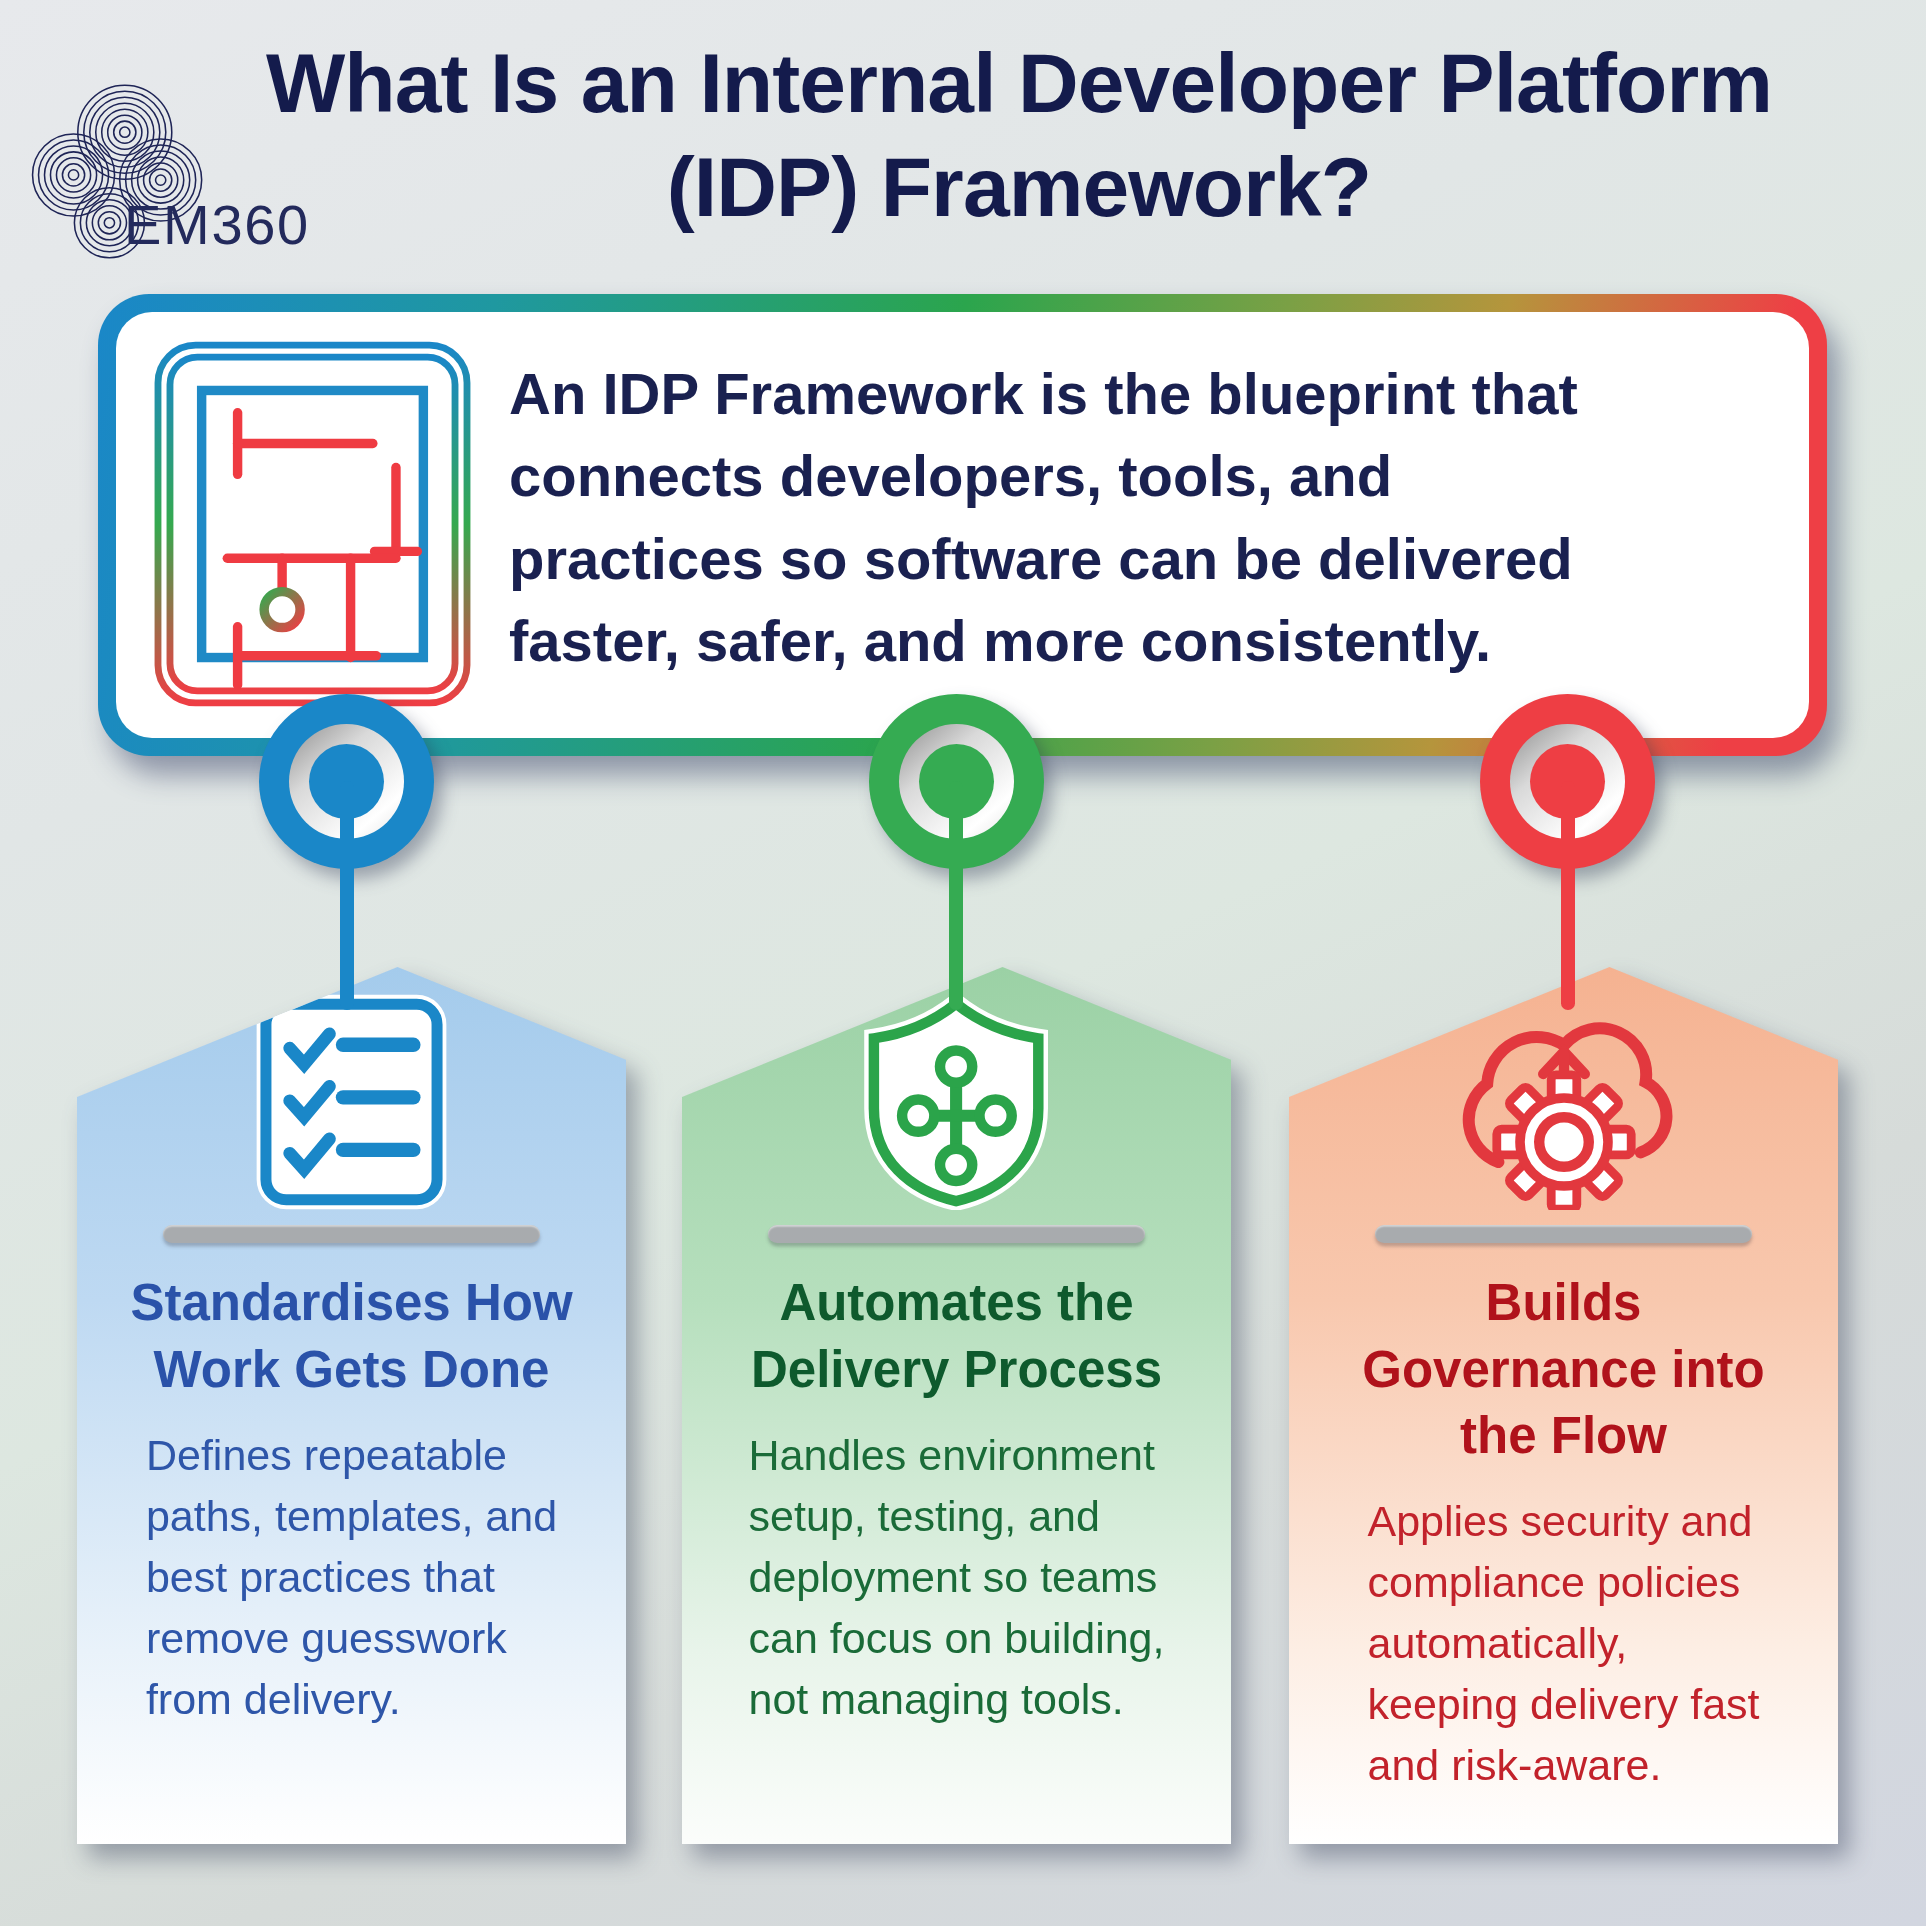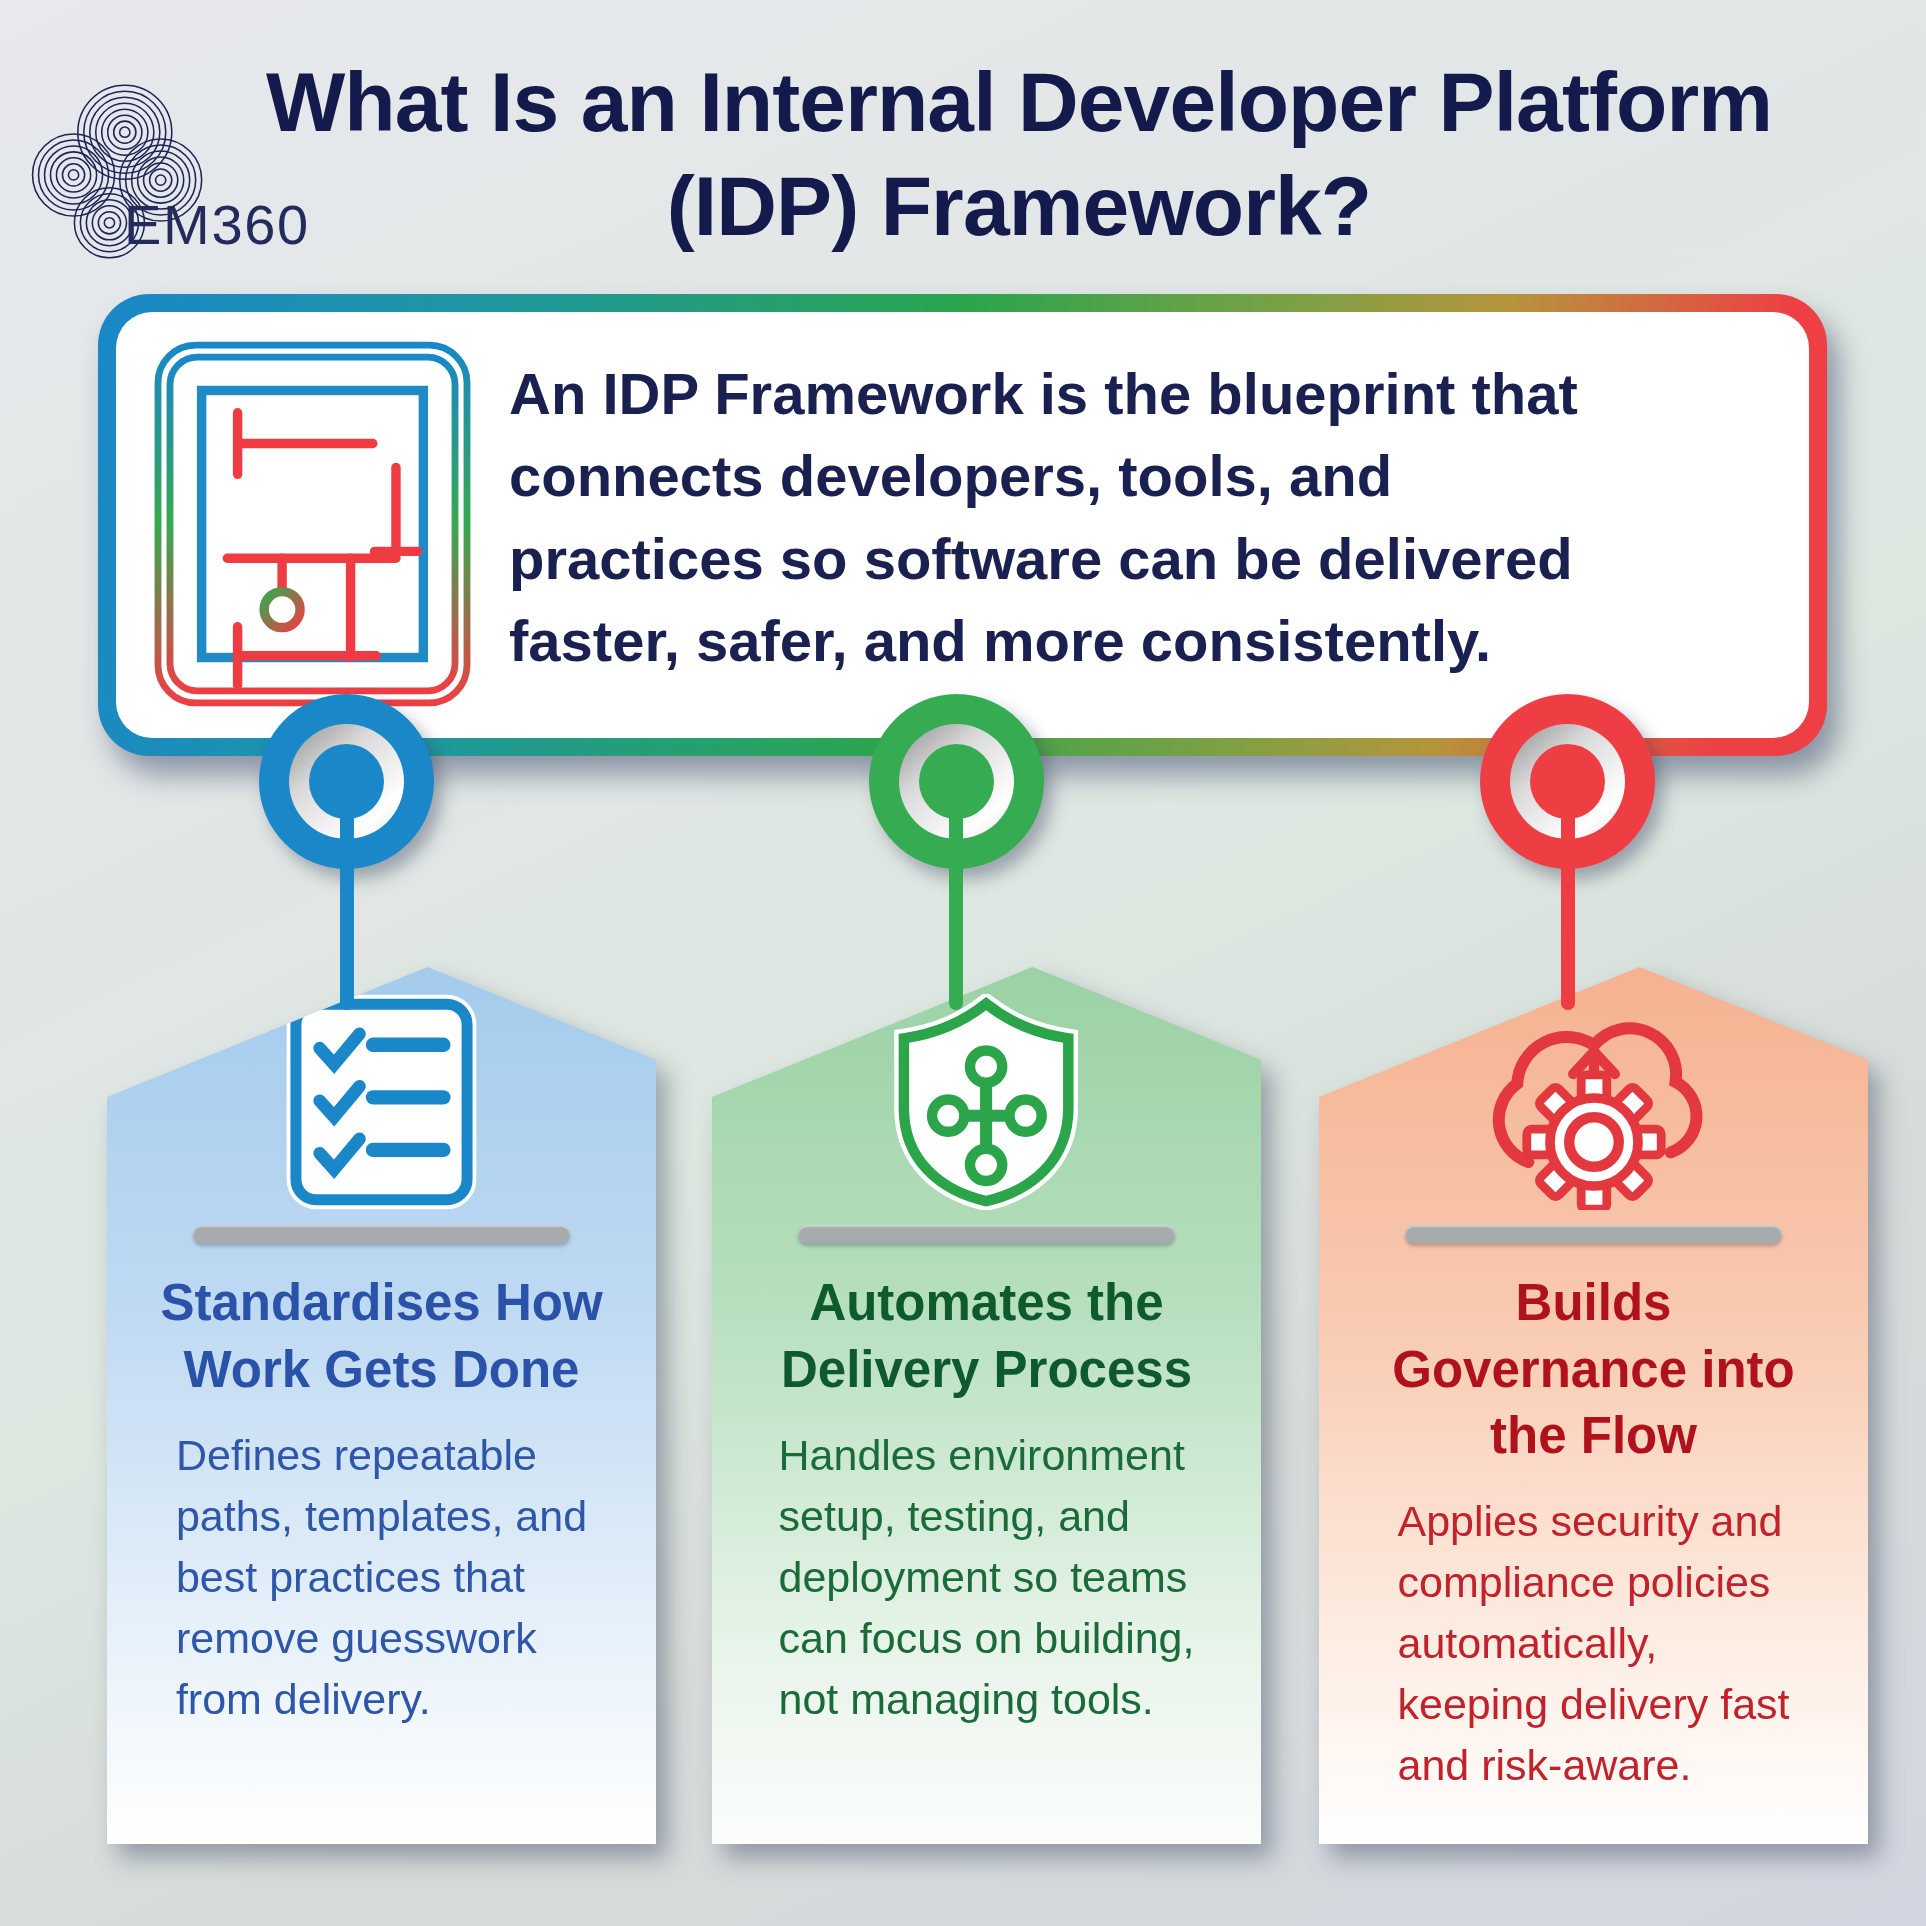--- a/index.html
+++ b/index.html
@@ -6,21 +6,21 @@
   body{font-family:"Liberation Sans", sans-serif; background:#d8dce0;}
   .canvas{position:relative;width:1926px;height:1926px;overflow:hidden;
     background:linear-gradient(155deg,#e7e9ec 0%,#e1e6e6 30%,#dde7e0 52%,#d6dbd9 72%,#d2d6e0 100%);}
   .pre{white-space:pre-line;}
 
   
   .logo-wrap{position:absolute;left:24px;top:79px;width:308px;height:197px;}
   .logo-svg{position:absolute;left:0;top:0;}
   .logo-text{position:absolute;left:100px;top:113px;font-size:56px;font-weight:400;
     letter-spacing:1.7px;color:#232a5c;}
-  .title{position:absolute;left:210px;top:50px;width:1618px;text-align:center;
+  .title{position:absolute;left:210px;top:31px;width:1618px;text-align:center;
     font-size:84px;font-weight:800;line-height:1.24;letter-spacing:-0.9px;color:#141b4c;}
 
   
   .intro-box{position:absolute;left:98px;top:294px;width:1729px;height:462px;border-radius:51px;
     background:linear-gradient(100deg,#1a87c8 0%,#1f98a0 22%,#2ba54d 48%,#7ba045 66%,#b5953c 78%,#ee3f45 94%);
     filter:drop-shadow(12px 19px 13.7px rgba(40,52,92,.45));z-index:2;}
   .intro-inner{position:absolute;inset:18px;border-radius:36px;background:#ffffff;}
   .intro-text{position:absolute;left:509px;top:353px;font-size:58px;font-weight:600;
     line-height:1.42;color:#1a2150;z-index:3;}
   .blueprint{position:absolute;left:152px;top:339px;z-index:3;}
@@ -36,21 +36,21 @@
   .node-blue{left:259px;background:#1a87c8;}  .node-blue .node-dot{background:#1a87c8;}
   .node-green{left:869px;background:#35ab52;}.node-green .node-dot{background:#35ab52;}
   .node-red{left:1480px;background:#ee3e44;}  .node-red .node-dot{background:#ee3e44;}
   .stem{position:absolute;top:781px;width:13.7px;height:229px;z-index:9;border-radius:6.8px;}
   .stem-blue{left:340px;background:#1a87c8;}
   .stem-green{left:949px;background:#35ab52;}
   .stem-red{left:1561px;background:#ee3e44;}
 
   
   .card-wrap{position:absolute;top:967px;width:549px;height:877px;
-    filter:drop-shadow(11px 14.6px 12px rgba(44,54,82,.40));z-index:4;margin-left:30px;}
+    filter:drop-shadow(11px 14.6px 12px rgba(44,54,82,.40));z-index:4;}
   .cw-blue{left:77px;} .cw-green{left:682px;} .cw-red{left:1289px;}
   .card{position:absolute;inset:0;
     clip-path:path('M0 130 L320.5 0 L641 130 L641 977 Q641 1025 593 1025 L48 1025 Q0 1025 0 977 Z');
     display:flex;flex-direction:column;align-items:center;}
   .card-blue {background:linear-gradient(180deg,#a4cbec 0%,#bed9f2 38%,#e9f2fa 78%,#ffffff 100%);}
   .card-green{background:linear-gradient(180deg,#9bd1a5 0%,#b6dfbd 38%,#e8f4ea 78%,#fbfdfb 100%);}
   .card-red  {background:linear-gradient(180deg,#f5b291 0%,#f8c8ae 38%,#fdeee4 78%,#ffffff 100%);}
   .card-icon{margin-top:27px;height:216px;display:flex;align-items:center;justify-content:center;}
   .divider{margin-top:15.4px;width:377px;height:18px;border-radius:9.4px;background:#a8abae;
     box-shadow:0 3.4px 3.4px rgba(60,60,70,.30), inset 0 1.7px 1.7px rgba(255,255,255,.5);}

